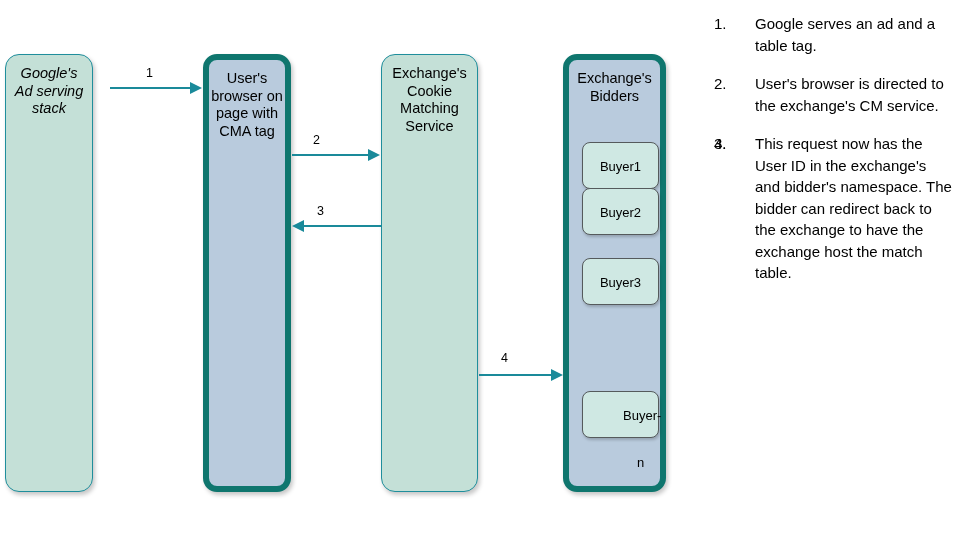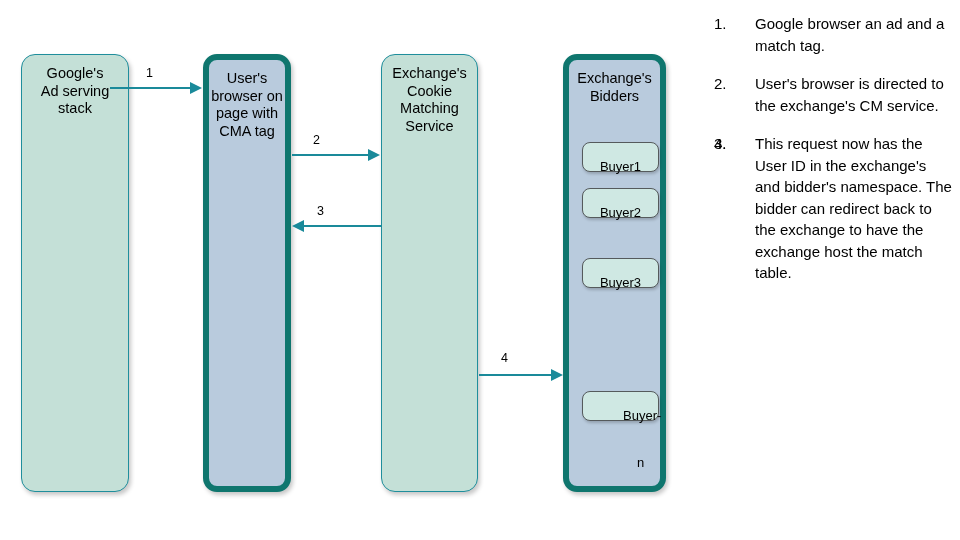--- a/index.html
+++ b/index.html
@@ -40,31 +40,31 @@
   }
   .lane-blue {
     background: #b9cbdd;
     border: 6px solid #0f766e;
   }
   .lane-title {
     display: block;
     white-space: pre-line;
   }
 
-  #lane-google   { left: 21px;  top: 54px; width: 108px;  height: 438px; }
+  #lane-google   { left: 5px;  top: 54px; width: 88px;  height: 438px; font-style: italic; }
   #lane-browser  { left: 203px; top: 54px; width: 88px;  height: 438px; }
   #lane-cms      { left: 381px; top: 54px; width: 97px;  height: 438px; }
   #lane-bidders  { left: 563px; top: 54px; width: 103px; height: 438px; }
 
   
   .buyer {
     position: absolute;
     left: 13px;
     width: 77px;
-    height: 30px;
+    height: 47px;
     box-sizing: border-box;
     background: #cfe8e3;
     border: 1px solid #555a5c;
     border-radius: 8px;
     font-size: 13px;
     line-height: 47px;
     text-align: center;
     box-shadow: 1px 2px 3px rgba(0,0,0,0.20);
   }
   #buyer-1 { top: 82px; }
@@ -184,21 +184,21 @@
   <div class="arrow-head left" id="arrow3-head"></div>
   <div class="arrow-label" id="arrow3-label">3</div>
 
   <div class="arrow-line" id="arrow4-line"></div>
   <div class="arrow-head right" id="arrow4-head"></div>
   <div class="arrow-label" id="arrow4-label">4</div>
 
   <div id="steps-list">
     <div class="step">
       <span class="step-num">1.</span>
-      <span class="step-text">Google browser an ad and a match tag.</span>
+      <span class="step-text">Google serves an ad and a table tag.</span>
     </div>
     <div class="step">
       <span class="step-num">2.</span>
       <span class="step-text">User's browser is directed to the exchange's CM service.</span>
     </div>
     <div class="step">
       <span class="step-num">3.</span>
     </div>
     <div class="step">
       <span class="step-num">4.</span>

